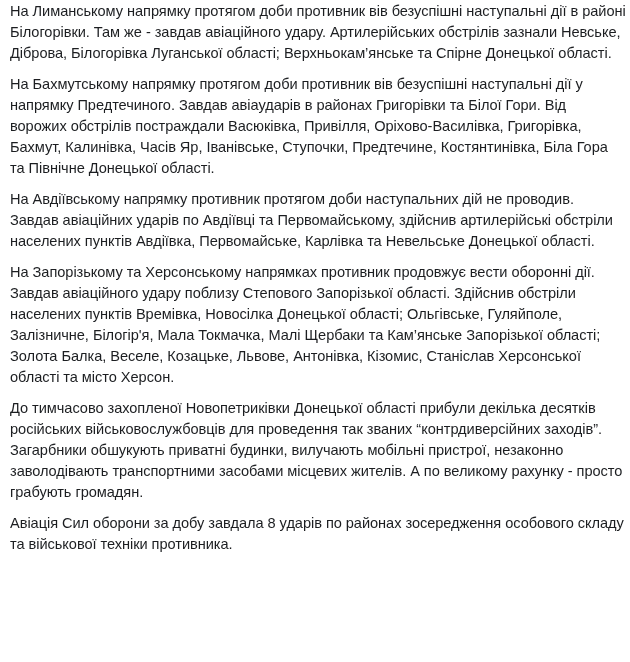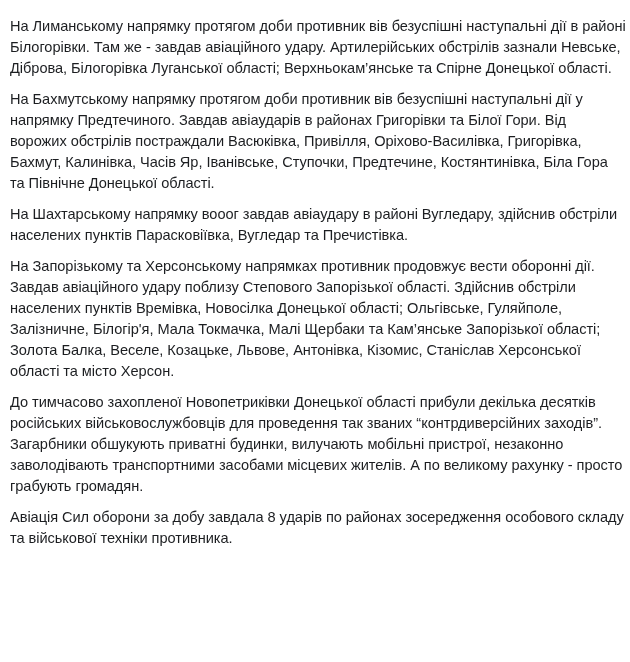--- a/index.html
+++ b/index.html
@@ -19,30 +19,30 @@
       font-family: "Liberation Sans", sans-serif;
       font-size: 14.6px;
       line-height: 21px;
       color: #1c1e21;
       letter-spacing: -0.05px;
     }
     .post p {
       margin: 0 0 10px 0;
     }
     .post .first {
-      margin-top: 16px;
+      margin-top: 1px;
     }
     .post p.tight {
       margin-bottom: 0;
     }
   </style>
 </head>
 <body>
 
 <div class="post">
   <p class="first">На Лиманському напрямку протягом доби противник вів безуспішні наступальні дії в районі Білогорівки. Там же - завдав авіаційного удару. Артилерійських обстрілів зазнали Невське, Діброва, Білогорівка Луганської області; Верхньокам’янське та Спірне Донецької області.</p>
   <p>На Бахмутському напрямку протягом доби противник вів безуспішні наступальні дії у напрямку Предтечиного. Завдав авіаударів в районах Григорівки та Білої Гори. Від ворожих обстрілів постраждали Васюківка, Привілля, Оріхово-Василівка, Григорівка, Бахмут, Калинівка, Часів Яр, Іванівське, Ступочки, Предтечине, Костянтинівка, Біла Гора та Північне Донецької області.</p>
-  <p>На Шахтарському напрямку вооог завдав авіаудару в районі Вугледару, здійснив обстріли населених пунктів Парасковіївка, Вугледар та Пречистівка.</p>
+  <p>На Авдіївському напрямку противник протягом доби наступальних дій не проводив. Завдав авіаційних ударів по Авдіївці та Первомайському, здійснив артилерійські обстріли населених пунктів Авдіївка, Первомайське, Карлівка та Невельське Донецької області.</p>
   <p>На Запорізькому та Херсонському напрямках противник продовжує вести оборонні дії. Завдав авіаційного удару поблизу Степового Запорізької області. Здійснив обстріли населених пунктів Времівка, Новосілка Донецької області; Ольгівське,  Гуляйполе, Залізничне, Білогір'я, Мала Токмачка, Малі Щербаки та Кам’янське Запорізької області; Золота Балка, Веселе, Козацьке, Львове, Антонівка, Кізомис, Станіслав Херсонської області та місто Херсон.</p>
   <p>До тимчасово захопленої Новопетриківки Донецької області прибули декілька десятків російських військовослужбовців для проведення так званих “контрдиверсійних заходів”. Загарбники обшукують приватні будинки, вилучають мобільні пристрої, незаконно заволодівають транспортними засобами місцевих жителів. А по великому рахунку - просто грабують громадян.</p>
   <p class="tight">Авіація Сил оборони за добу завдала 8 ударів по районах зосередження особового складу та військової техніки противника.</p>
 
 </div>
 
 </body></html>

